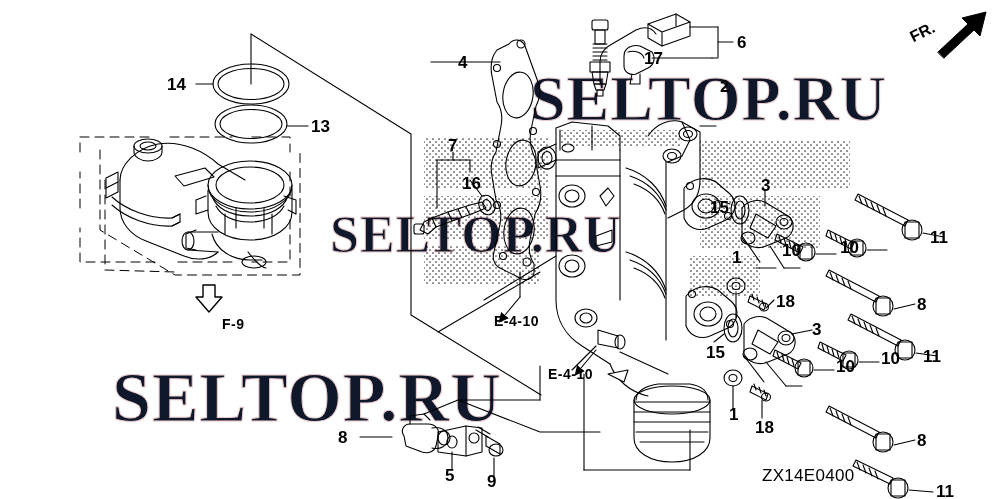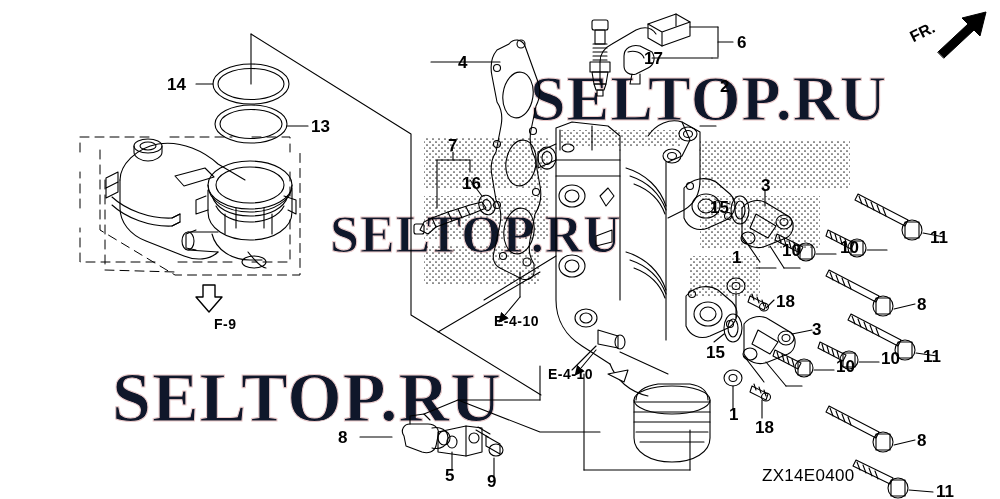--- a/index.html
+++ b/index.html
@@ -392,21 +392,21 @@
   <div class="callout num" style="left:930px;top:228px;">11</div>
   <div class="callout num" style="left:923px;top:347px;">11</div>
   <div class="callout num" style="left:936px;top:482px;">11</div>
   <div class="callout num" style="left:917px;top:295px;">8</div>
   <div class="callout num" style="left:917px;top:431px;">8</div>
   <div class="callout num" style="left:812px;top:320px;">3</div>
   <div class="callout num" style="left:338px;top:428px;">8</div>
   <div class="callout num" style="left:445px;top:466px;">5</div>
   <div class="callout num" style="left:487px;top:472px;">9</div>
 
-  <div class="callout sect" style="left:190px;top:316px;padding-left:24px;">F-9</div>
+  <div class="callout sect" style="left:198px;top:316px;padding-left:24px;">F-9</div>
   <div class="callout sect" style="left:494px;top:313px;">E-4-10</div>
   <div class="callout sect" style="left:548px;top:366px;">E-4-10</div>
 
   <div class="callout frlab" style="left:907px;top:30px;transform:rotate(-26deg);transform-origin:left top;">FR.</div>
 
   <div class="callout code" style="left:762px;top:466px;">ZX14E0400</div>
 
 </div>
 
 </body></html>

